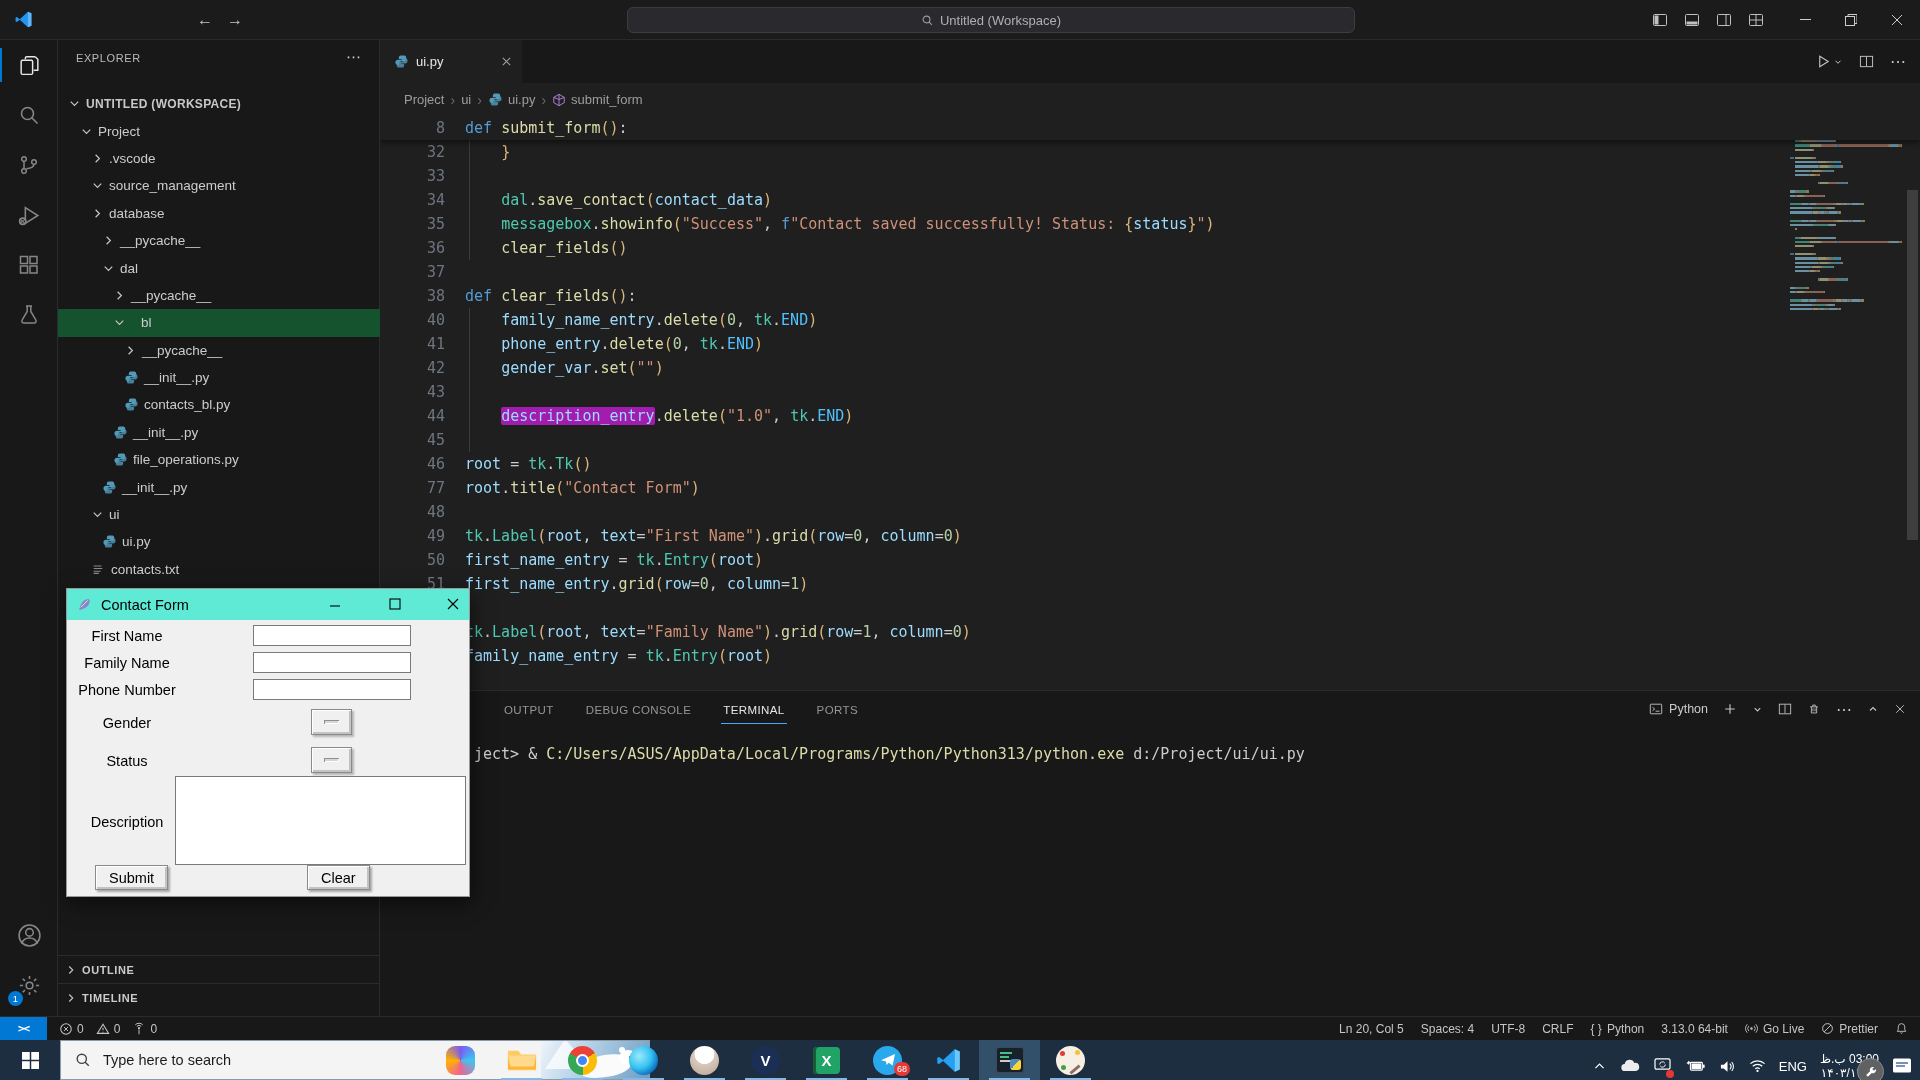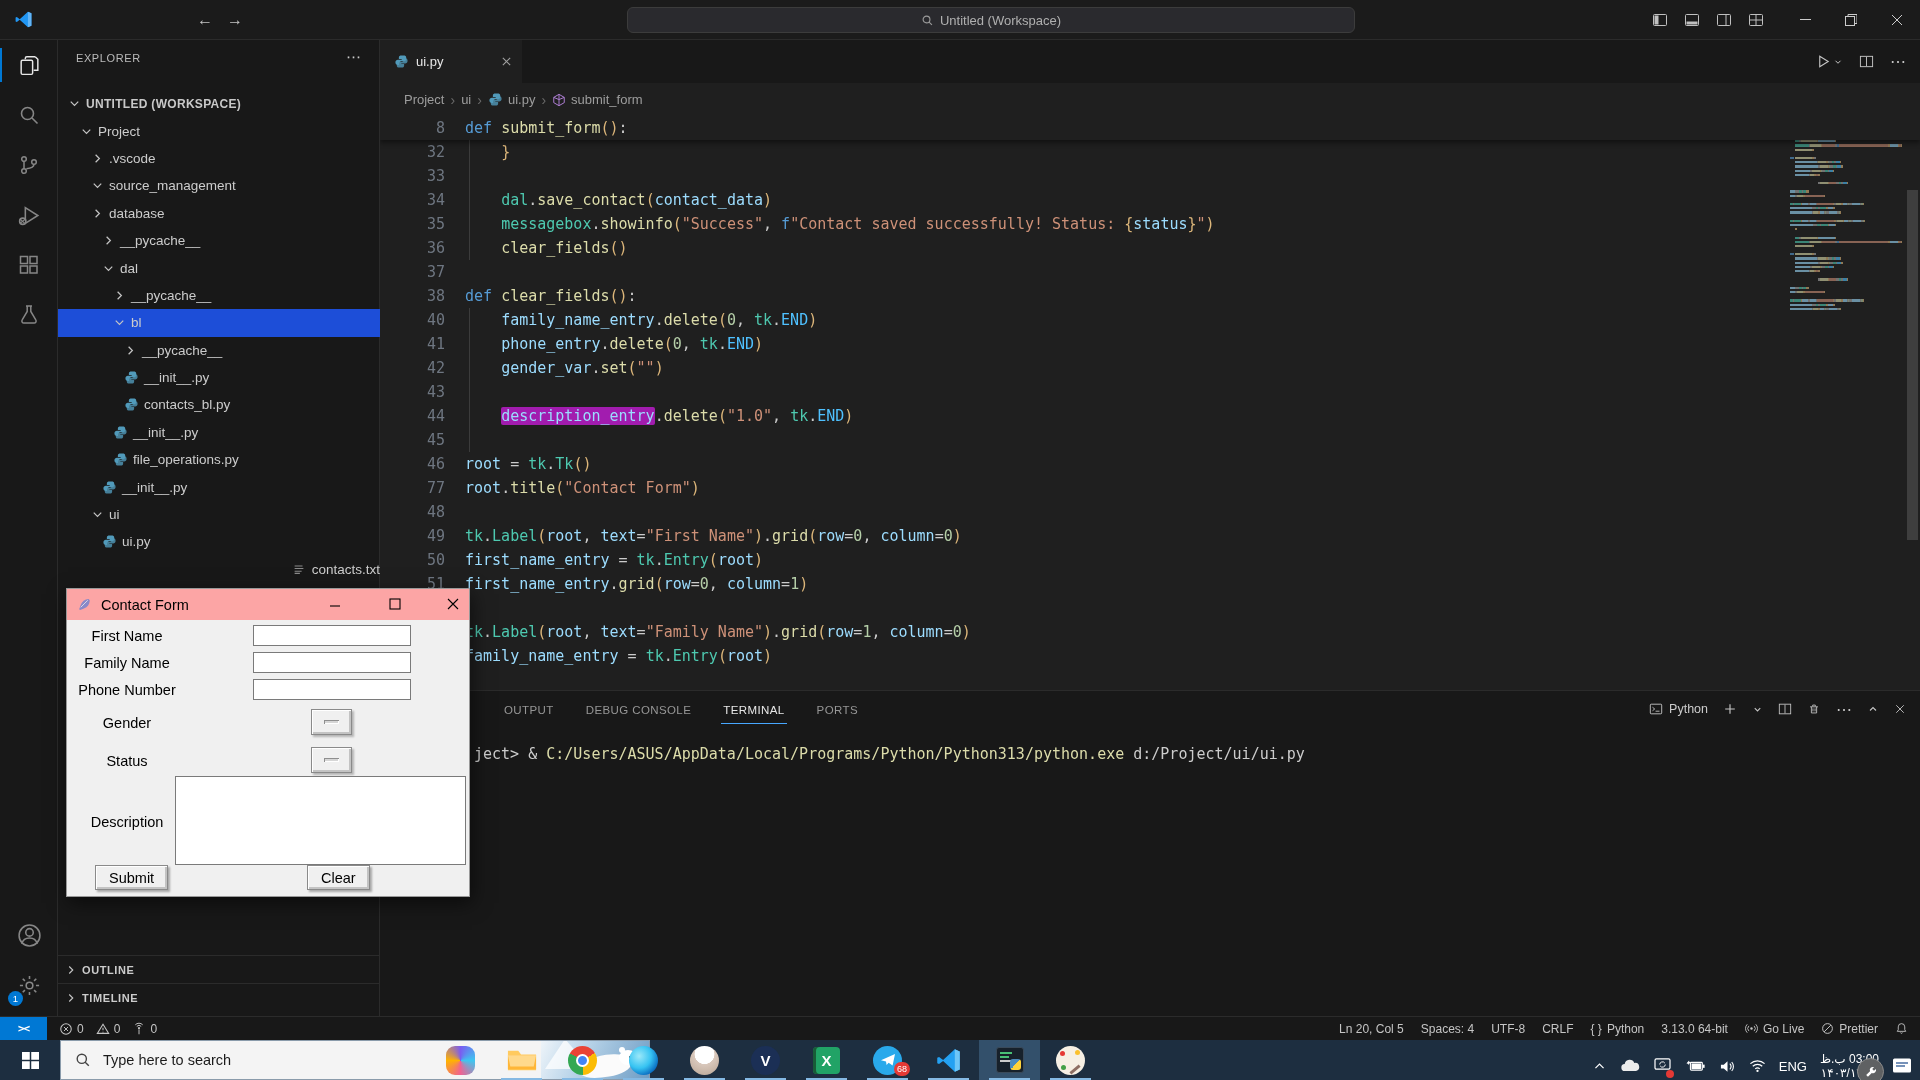--- a/index.html
+++ b/index.html
@@ -25,21 +25,21 @@
   .ab-item.active::before { content:""; position:absolute; left:0; top:8px; bottom:8px; width:2px; background:#0078d4; }
   .ab-bottom { position:absolute; bottom:6px; left:0; width:58px; }
   .ab-badge { position:absolute; left:8px; bottom:4px; min-width:15px; height:15px; border-radius:8px; background:#0078d4; color:#fff; font-size:9.5px; display:flex; align-items:center; justify-content:center; }
 
   
   .sidebar { position:absolute; left:58px; top:40px; width:322px; height:976px; background:#181818; border-right:1px solid #2b2b2b; z-index:10; }
   .sb-header { position:absolute; left:18px; top:12px; font-size:11px; letter-spacing:.6px; color:#bbbbbb; }
   .sb-dots { position:absolute; right:18px; top:8px; color:#cccccc; font-size:15px; }
   .tree { position:absolute; left:0; top:50px; width:322px; }
   .tree-row { position:relative; width:322px; height:27.4px; display:flex; align-items:center; font-size:13.5px; color:#cccccc; white-space:nowrap; }
-  .tree-row.selected { background:#1d4ed8; }
+  .tree-row.selected { background:#14532d;gap:10px; }
   .tree-row.root { font-weight:bold; font-size:12px; letter-spacing:.3px; color:#c8c8c8; }
   .tree-chev { display:flex; width:16px; justify-content:center; color:#c5c5c5; flex:none; }
   .tree-ico { display:flex; width:18px; justify-content:center; flex:none; }
   .sb-section { position:absolute; left:0; width:322px; height:28px; border-top:1px solid #2b2b2b; display:flex; align-items:center; gap:4px; padding-left:6px; font-size:11px; font-weight:bold; letter-spacing:.6px; color:#cccccc; }
 
   
   .tabbar { position:absolute; left:380px; top:40px; width:1540px; height:43px; background:#181818; display:flex; z-index:5; }
   .tab { width:142px; height:43px; background:#1f1f1f; display:flex; align-items:center; gap:7px; padding:0 10px 0 14px; font-size:13px; color:#e7e7e7; }
   .tab-close { margin-left:auto; color:#a0a0a0; display:flex; }
   .editor-actions { position:absolute; right:14px; top:0; height:43px; display:flex; align-items:center; gap:16px; color:#c5c5c5; }
@@ -81,21 +81,21 @@
 
   
   .statusbar { position:absolute; left:0; top:1016px; width:1920px; height:24px; background:#181818; border-top:1px solid #2b2b2b; display:flex; align-items:center; font-size:12px; color:#c5c5c5; z-index:40; }
   .sb-remote { width:47px; height:24px; background:#0078d4; color:#fff; display:flex; align-items:center; justify-content:center; font-weight:bold; font-size:11px; letter-spacing:-1px; }
   .sb-group { display:flex; align-items:center; gap:4px; margin-left:12px; }
   .sb-right { margin-left:auto; display:flex; align-items:center; gap:17px; padding-right:12px; }
   .sb-right .sb-it { display:flex; align-items:center; gap:5px; }
 
   
   .tkwin { position:absolute; left:66px; top:588px; width:404px; height:309px; background:#f0f0f0; border:1px solid #999; box-shadow:2px 6px 18px rgba(0,0,0,.55); z-index:50; font-family:"Liberation Sans", sans-serif; }
-  .tk-titlebar { position:absolute; left:0; top:0; width:100%; height:31px; background:#fca5a5; display:flex; align-items:center; }
+  .tk-titlebar { position:absolute; left:0; top:0; width:100%; height:31px; background:#5eead4; display:flex; align-items:center; }
   .tk-title { margin-left:10px; font-size:14.5px; color:#000; }
   .tk-ctrl { position:absolute; top:0; width:32px; height:30px; display:flex; align-items:center; justify-content:center; color:#000; }
   .tk-label { position:absolute; left:0; width:120px; text-align:center; font-size:14.5px; color:#000; }
   .tk-entry { position:absolute; left:186px; width:158px; height:21px; background:#fff; border:1px solid #7a7a7a; }
   .tk-combo { position:absolute; left:244px; width:41px; height:26px; background:#f0f0f0; border:1px solid #8a8a8a; box-shadow:inset 1px 1px 0 #ffffff, inset -2px -2px 0 #c3c3c3, 2px 2px 2px rgba(0,0,0,.25); display:flex; align-items:center; justify-content:center; }
   .tk-combo i { width:15px; height:4px; background:#d6d6d6; box-shadow:inset 1px 1px 0 #8f8f8f, inset -1px -1px 0 #fff; }
   .tk-text { position:absolute; left:108px; top:187px; width:291px; height:89px; background:#fff; border:1px solid #7a7a7a; }
   .tk-btn { position:absolute; top:276px; height:25px; padding:0 13px; background:#f0f0f0; border:1px solid #8a8a8a; box-shadow:inset 1px 1px 0 #ffffff, inset -2px -2px 0 #c3c3c3, 2px 2px 2px rgba(0,0,0,.3); font-size:14.5px; color:#000; display:flex; align-items:center; }
 
   
@@ -379,21 +379,21 @@
         </div>
         <div class="tree-row" style="padding-left: 42px;">
           <span class="tree-ico">
             <svg width="15" height="15" viewBox="0 0 16 16">
               <path d="M7.9 1.5c-1.6 0-2.7.7-2.7 2v1.8h3V6H4.1C2.7 6 1.5 7 1.5 8.9c0 1.8 1.2 2.9 2.6 2.9h1.3v-1.6c0-1.4 1.2-2.6 2.6-2.6h3c1.1 0 2-.9 2-2V3.5c0-1.3-1.1-2-2.7-2z" fill="#519aba"></path>
               <path d="M8.1 14.5c1.6 0 2.7-.7 2.7-2v-1.8h-3V10h4.1c1.4 0 2.6-1 2.6-2.9 0-1.8-1.2-2.9-2.6-2.9h-1.3v1.6c0 1.4-1.2 2.6-2.6 2.6h-3c-1.1 0-2 .9-2 2v2.1c0 1.3 1.1 2 2.7 2z" fill="#519aba" opacity=".8"></path>
             </svg>
           </span>
           <span style="margin-left: 4px;">ui.py</span>
         </div>
-        <div class="tree-row" style="padding-left: 31px; justify-content: flex-end;">
+        <div class="tree-row" style="padding-left: 31px;">
           <span class="tree-ico">
             <svg width="14" height="14" viewBox="0 0 16 16">
               <path d="M3 4.5h9M3 7.5h10M3 10.5h8M3 13h6" stroke="#8a8a8a" stroke-width="1.2"></path>
             </svg>
           </span>
           <span style="margin-left: 4px;">contacts.txt</span>
         </div>
       </div>
     <div class="sb-section" style="top:915px">
       <svg width="14" height="14" viewBox="0 0 16 16">

